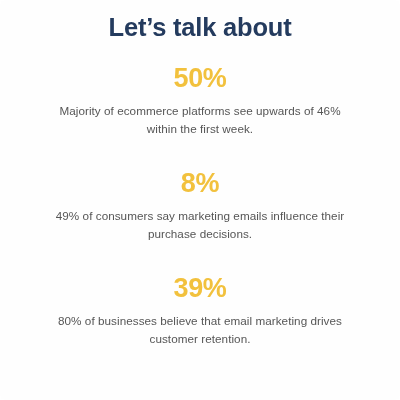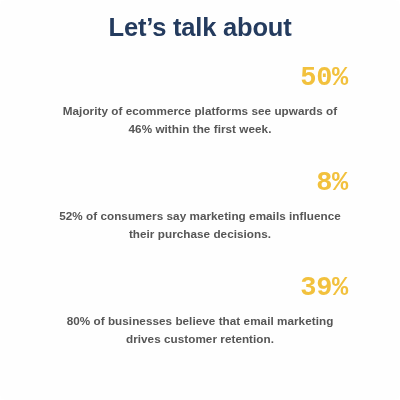--- a/index.html
+++ b/index.html
@@ -58,30 +58,29 @@
   .stat-block.block-3 { margin-top: 31px; }
 
   .stat-value {
     display: block;
     color: #f2c13d;
     font-weight: bold;
     font-size: 27px;
     line-height: 31px;
     letter-spacing: -0.3px;
     margin: 0 0 8px 0;
-    font-family: Liberation Mono, monospace;
-    text-align: right;
+    font-family: Liberation Sans, sans-serif;
   }
 
   .stat-desc {
     display: block;
     color: #565656;
     font-size: 11.7px;
     line-height: 17.6px;
-    font-weight: bold;
+    font-weight: normal;
     letter-spacing: 0.05px;
     margin: 0;
     font-family: "Liberation Sans", "DejaVu Sans", sans-serif;
   }
 </style>
 </head>
 <body>
 
 <div class="infographic">
 
@@ -91,21 +90,21 @@
 
   <div class="stats">
 
     <div class="stat-block block-1">
       <span class="stat-value">50%</span>
       <span class="stat-desc">Majority of ecommerce platforms see upwards of 46% within the first week.</span>
     </div>
 
     <div class="stat-block block-2">
       <span class="stat-value">8%</span>
-      <span class="stat-desc">52% of consumers say marketing emails influence their purchase decisions.</span>
+      <span class="stat-desc">49% of consumers say marketing emails influence their purchase decisions.</span>
     </div>
 
     <div class="stat-block block-3">
       <span class="stat-value">39%</span>
       <span class="stat-desc">80% of businesses believe that email marketing drives customer retention.</span>
     </div>
 
   </div>
 
 </div>

